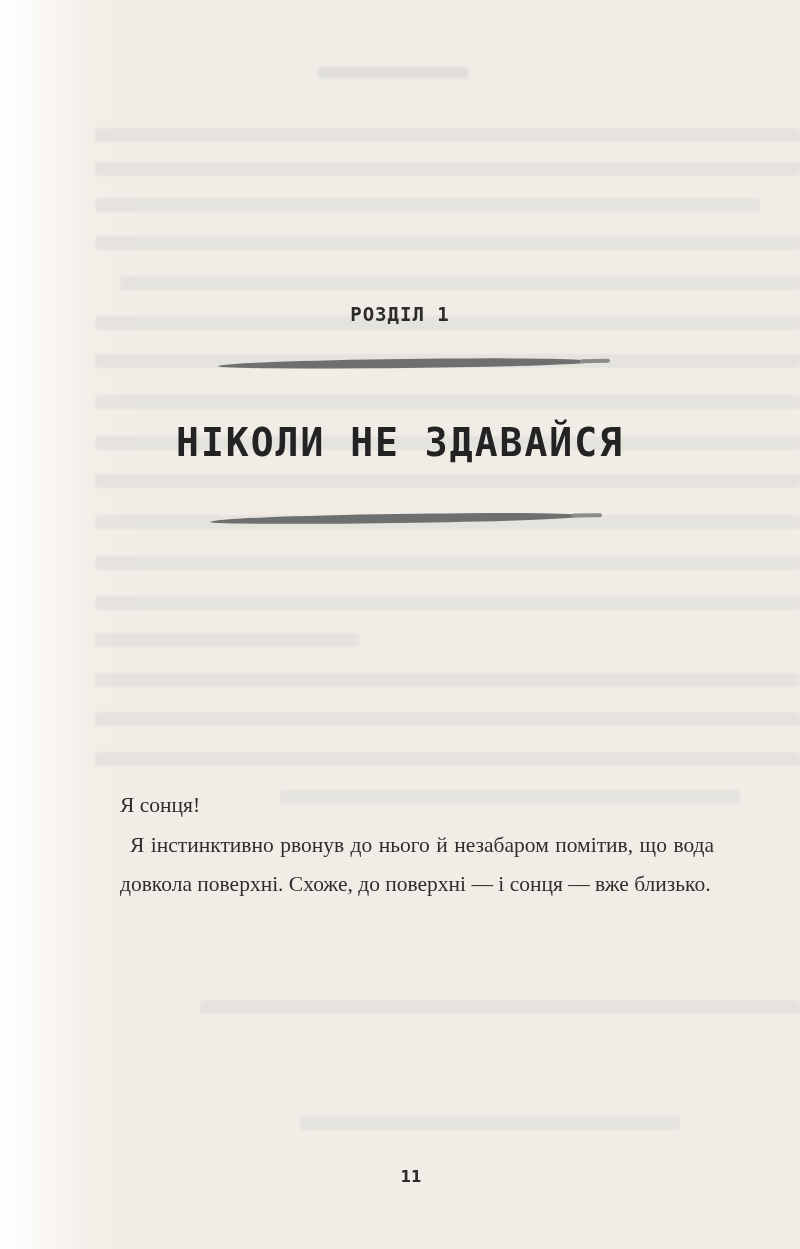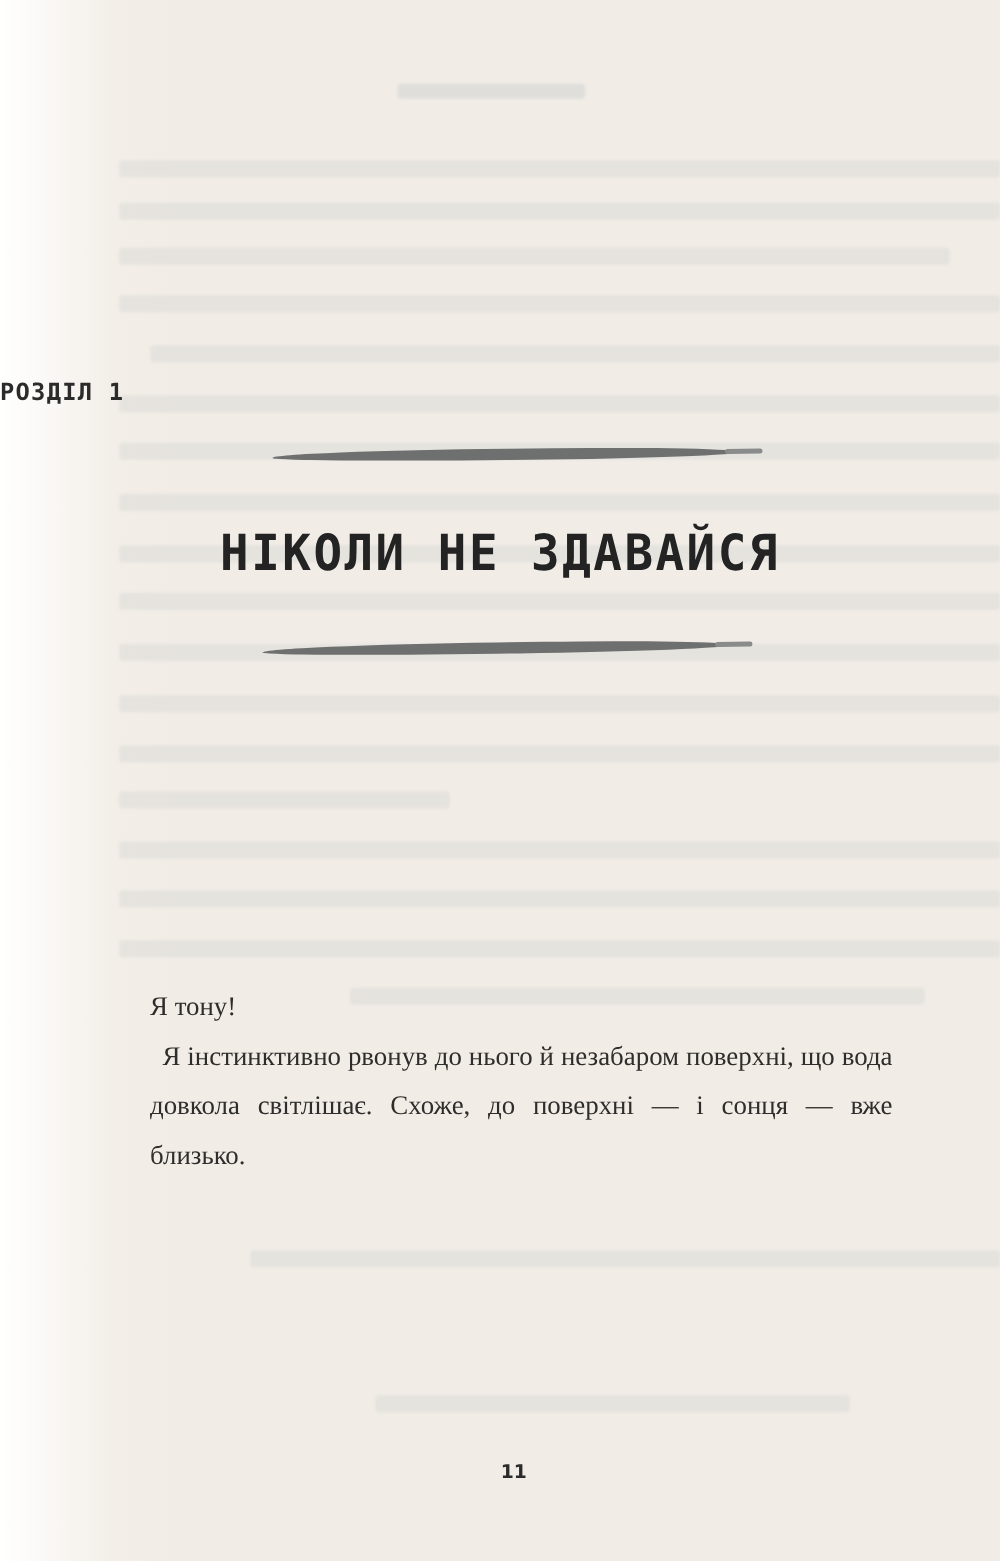--- a/index.html
+++ b/index.html
@@ -41,21 +41,21 @@
       background: #bfc5c8;
       opacity: 0.35;
       filter: blur(1.4px);
       border-radius: 3px;
     }
     .chapter-label {
       position: absolute;
       left: 0;
       width: 800px;
       top: 303px;
-      text-align: left;
+      text-align: center;
       font-family: "DejaVu Sans Mono", "Liberation Mono", monospace;
       font-weight: bold;
       font-size: 19px;
       letter-spacing: 1px;
       color: #2b2b2b;
     }
     .brush {
       position: absolute;
       height: 9px;
       background: #6e6f6f;
@@ -156,18 +156,18 @@
 
   <div class="chapter-label">РОЗДІЛ 1</div>
 
   <div class="brush brush-top"></div>
 
   <div class="chapter-title">НІКОЛИ НЕ ЗДАВАЙСЯ</div>
 
   <div class="brush brush-bottom"></div>
 
   <div class="body-text">
-    <p>Я тону!</p>
-    <p class="indent">Я інстинктивно рвонув до нього й незабаром поверхні, що вода довкола світлішає. Схоже, до поверхні — і сонця — вже близько.</p>
+    <p>Я сонця!</p>
+    <p class="indent">Я інстинктивно рвонув до нього й незабаром помітив, що вода довкола поверхні. Схоже, до поверхні — і сонця — вже близько.</p>
   </div>
 
   <div class="page-number">11</div>
 </div>
 
 </body></html>

